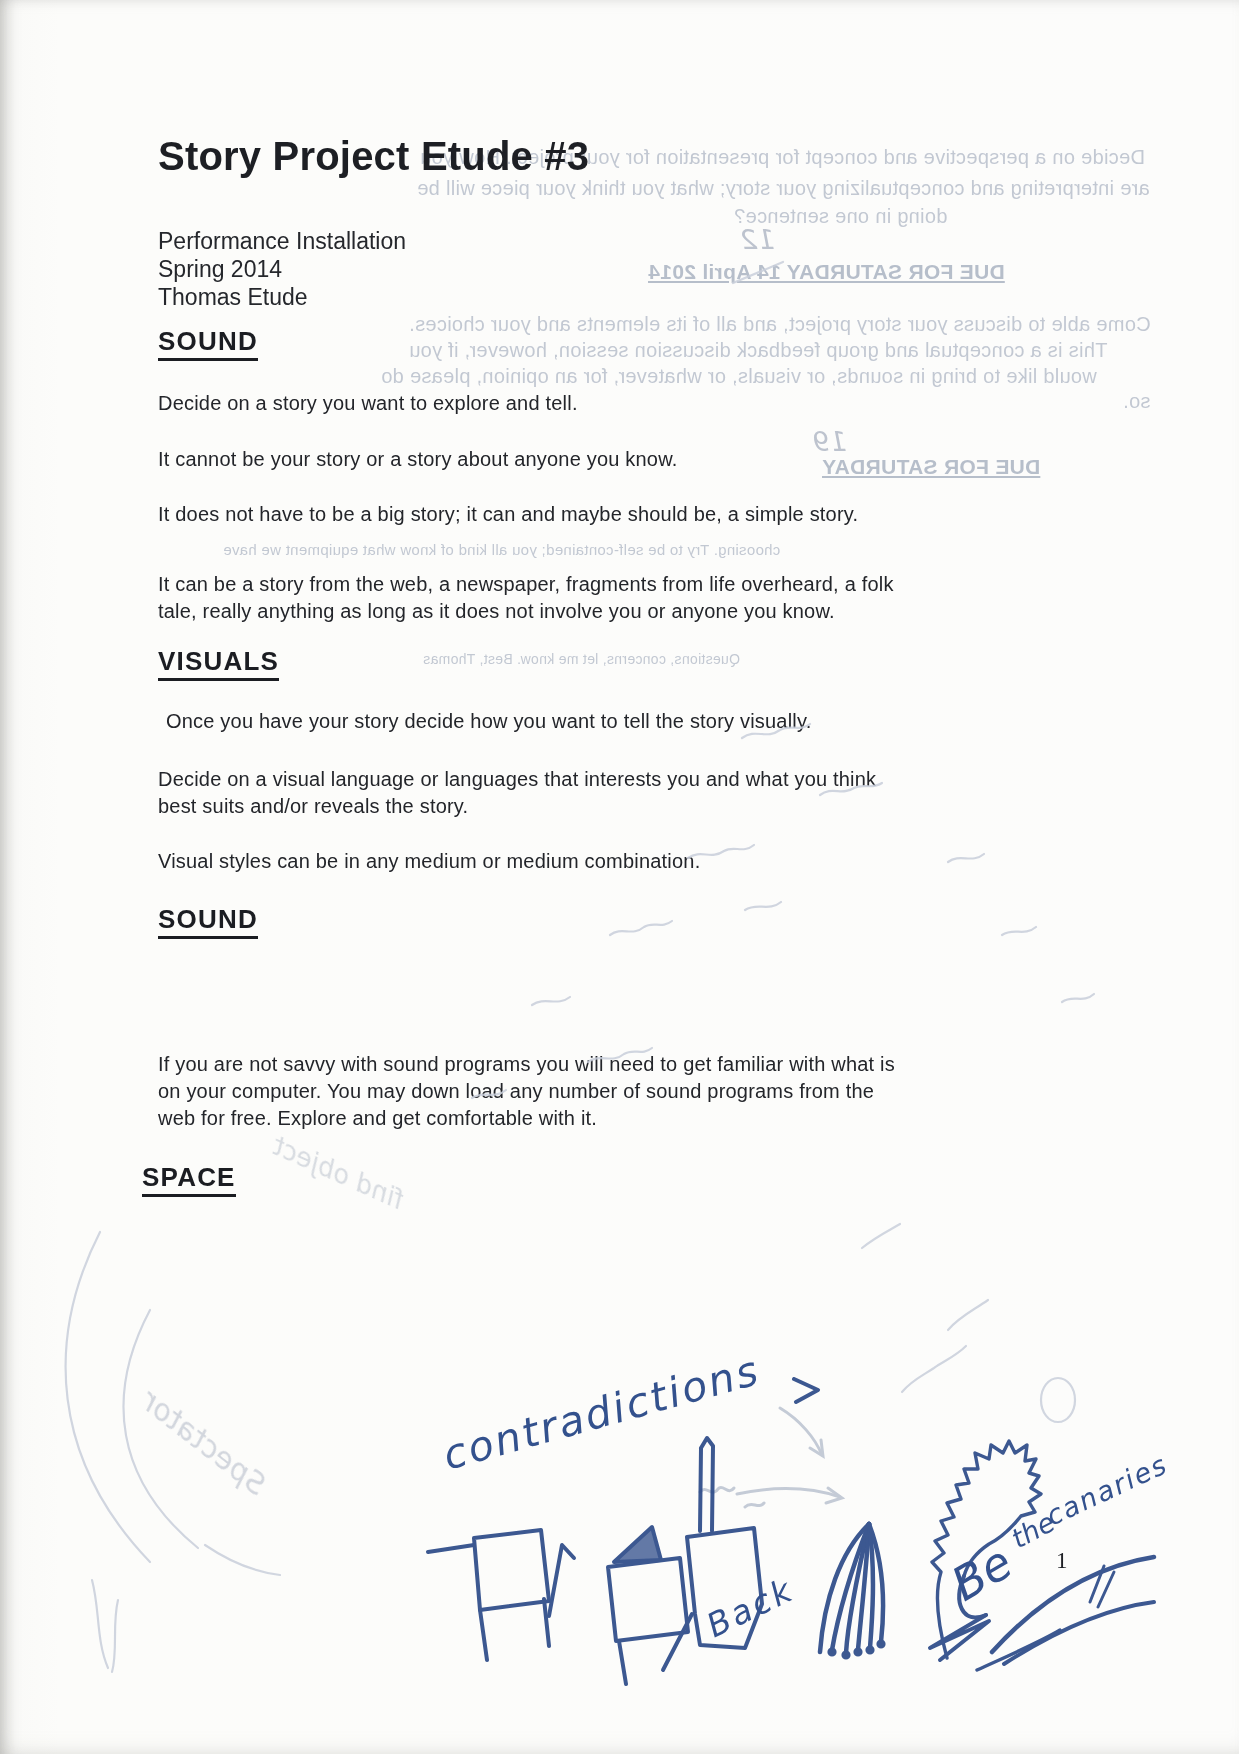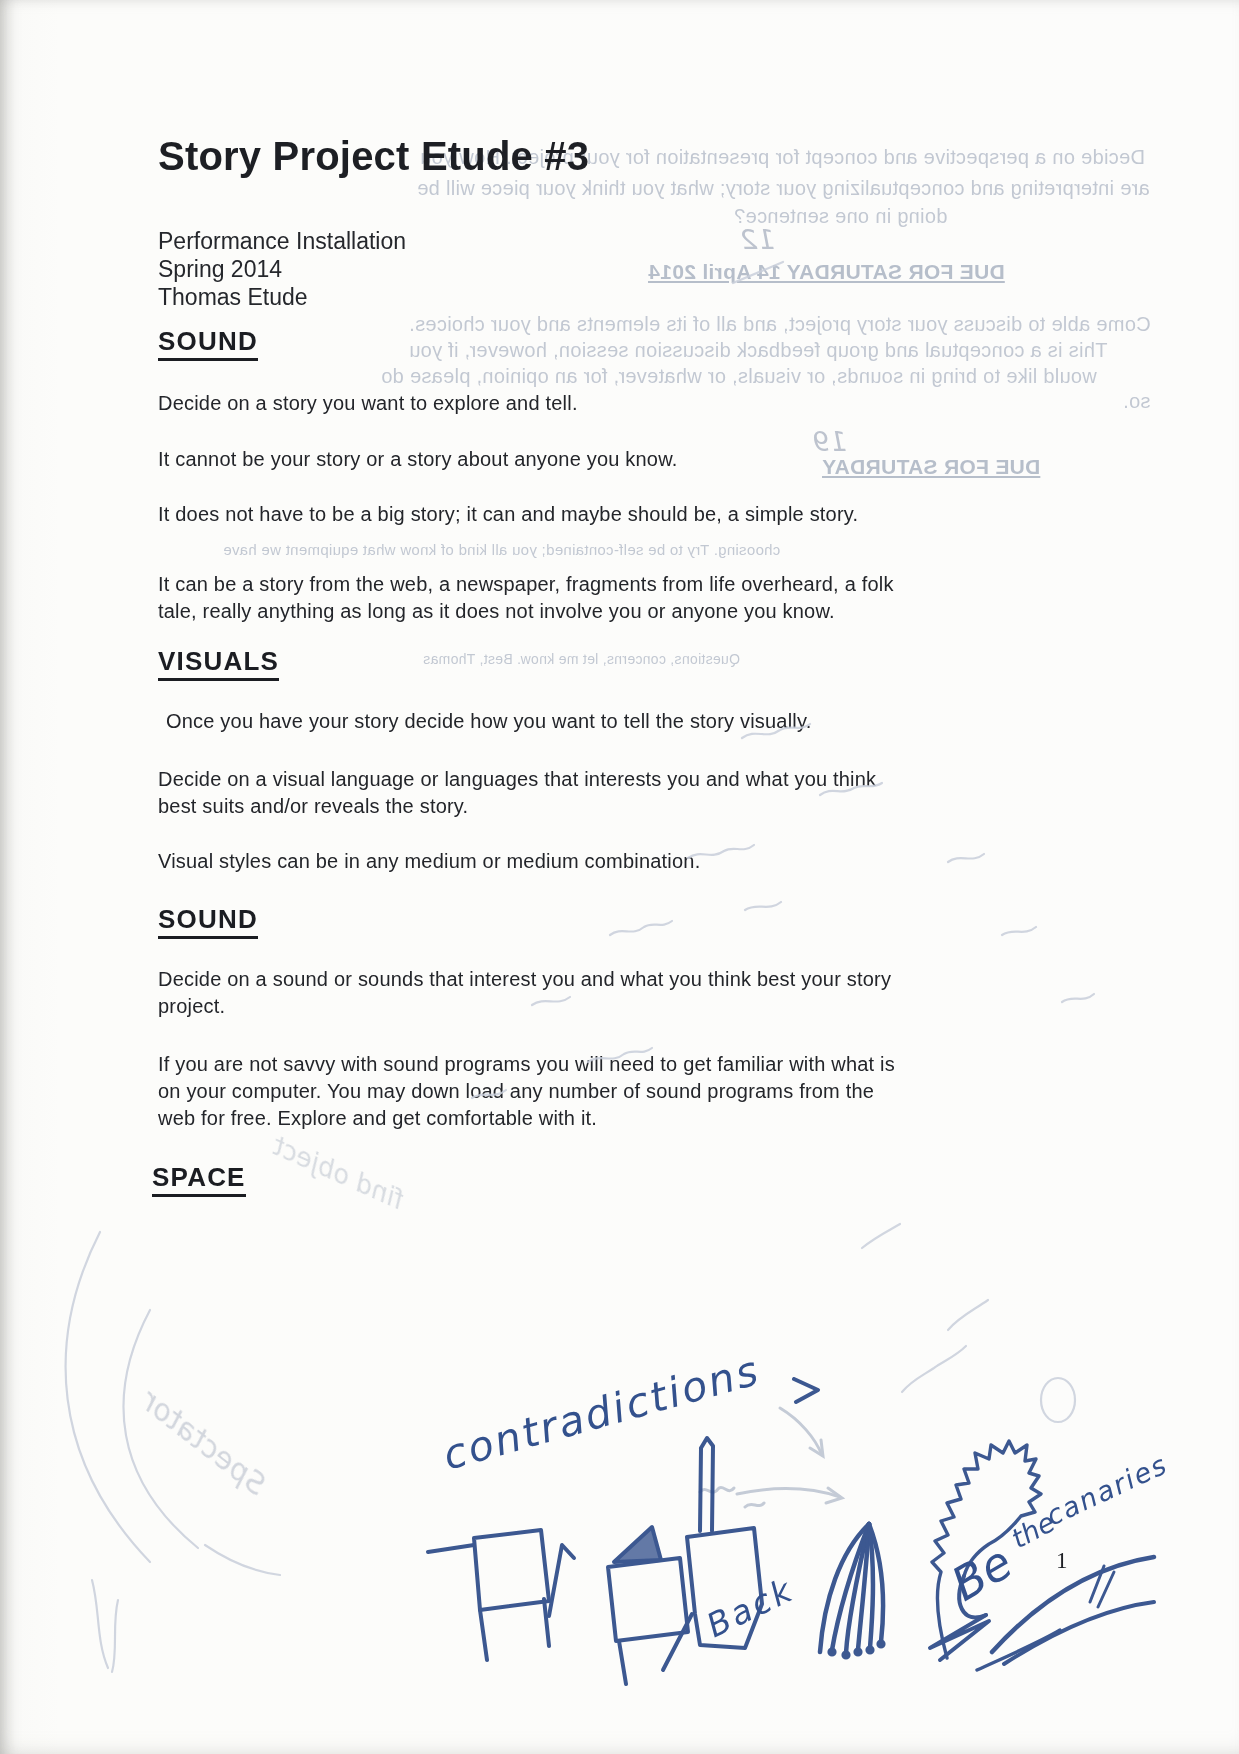--- a/index.html
+++ b/index.html
@@ -83,27 +83,25 @@
   <div class="abs p" style="left:158px; top:571px;">It can be a story from the web, a newspaper, fragments from life overheard, a folk
 tale, really anything as long as it does not involve you or anyone you know.</div>
 
   <div class="abs h" style="left:158px; top:646px;"><span>VISUALS</span></div>
   <div class="abs p" style="left:166px; top:708px;">Once you have your story decide how you want to tell the story visually.</div>
   <div class="abs p" style="left:158px; top:766px;">Decide on a visual language or languages that interests you and what you think
 best suits and/or reveals the story.</div>
   <div class="abs p" style="left:158px; top:848px;">Visual styles can be in any medium or medium combination.</div>
 
   <div class="abs h" style="left:158px; top:904px;"><span>SOUND</span></div>
-  <div class="abs p" style="left:158px; top:966px;">Decide on a sound or sounds that interest you and what you think best your story
-project.</div>
   <div class="abs p" style="left:158px; top:1051px;">If you are not savvy with sound programs you will need to get familiar with what is
 on your computer. You may down load any number of sound programs from the
 web for free. Explore and get comfortable with it.</div>
 
-  <div class="abs h" style="left:152px; top:1162px;"><span>SPACE</span></div>
+  <div class="abs h" style="left:142px; top:1162px;"><span>SPACE</span></div>
 
 
   <div class="abs pgnum" style="left:1056px; top:1548px;">1</div>
 
   <svg class="overlay" width="1239" height="1754" viewBox="0 0 1239 1754">
 
     <g stroke="#c9cfdb" stroke-width="2.2" fill="none" stroke-linecap="round" opacity="0.85">
       <path d="M742,738 c14,-10 24,2 38,-8 c10,-6 20,2 30,-6"></path>
       <path d="M820,795 c12,-9 22,1 34,-7 c9,-5 18,2 28,-5"></path>
       <path d="M688,858 c13,-9 23,2 36,-7 c10,-6 19,3 30,-6"></path>

